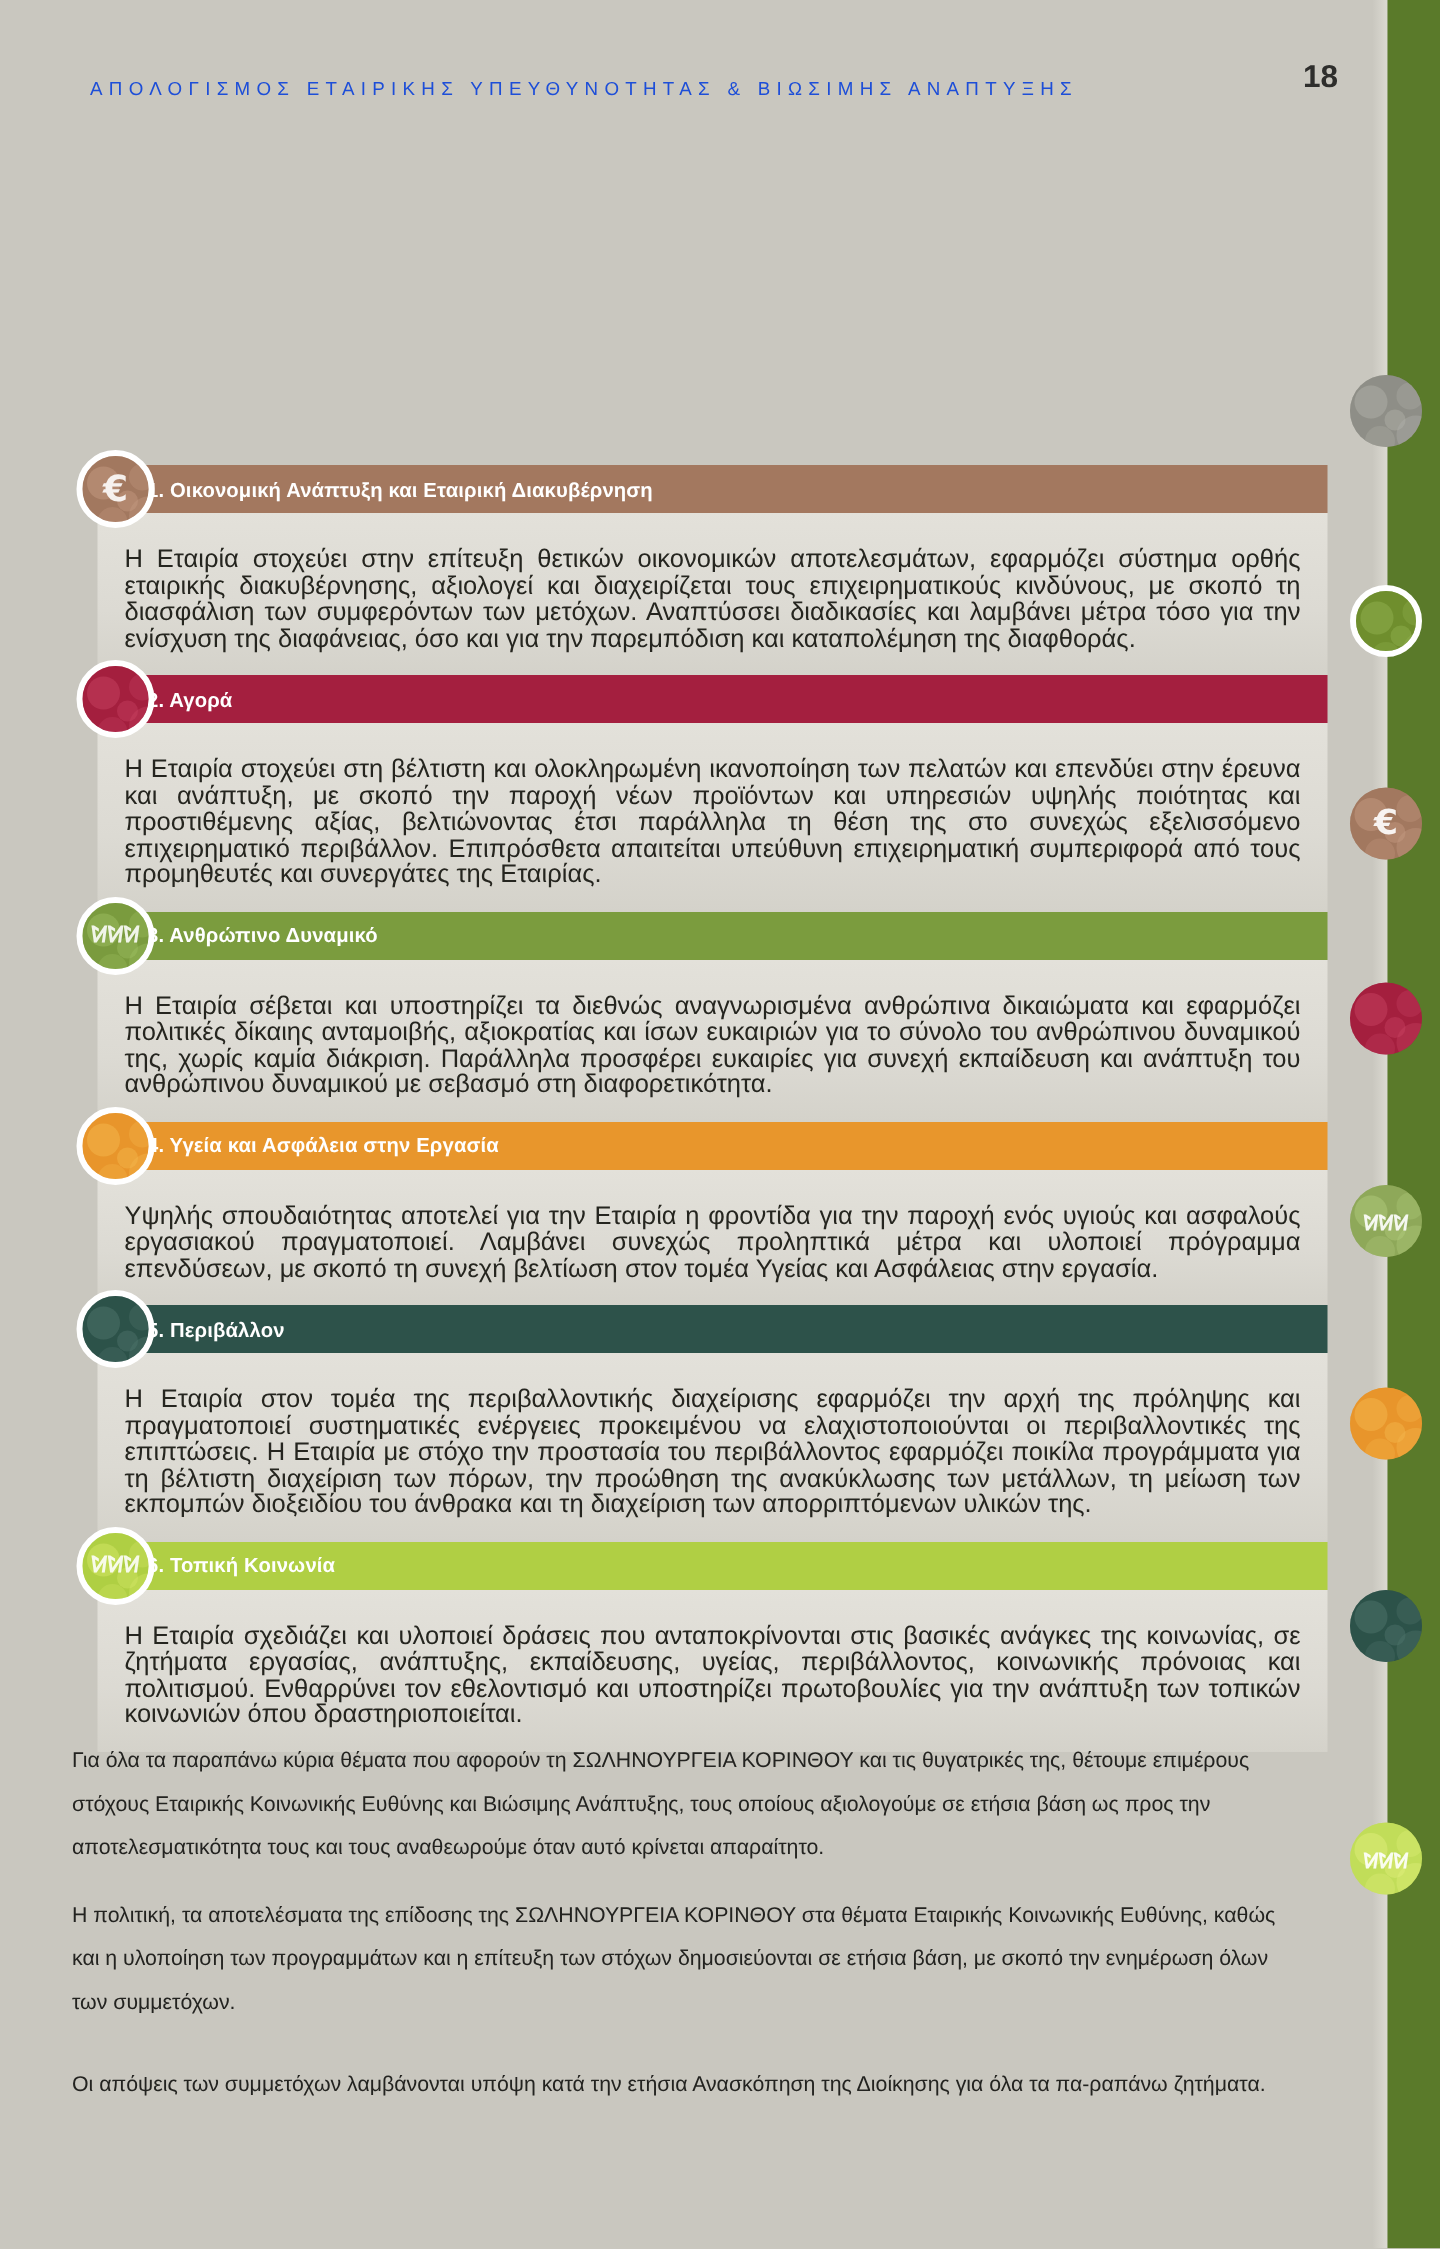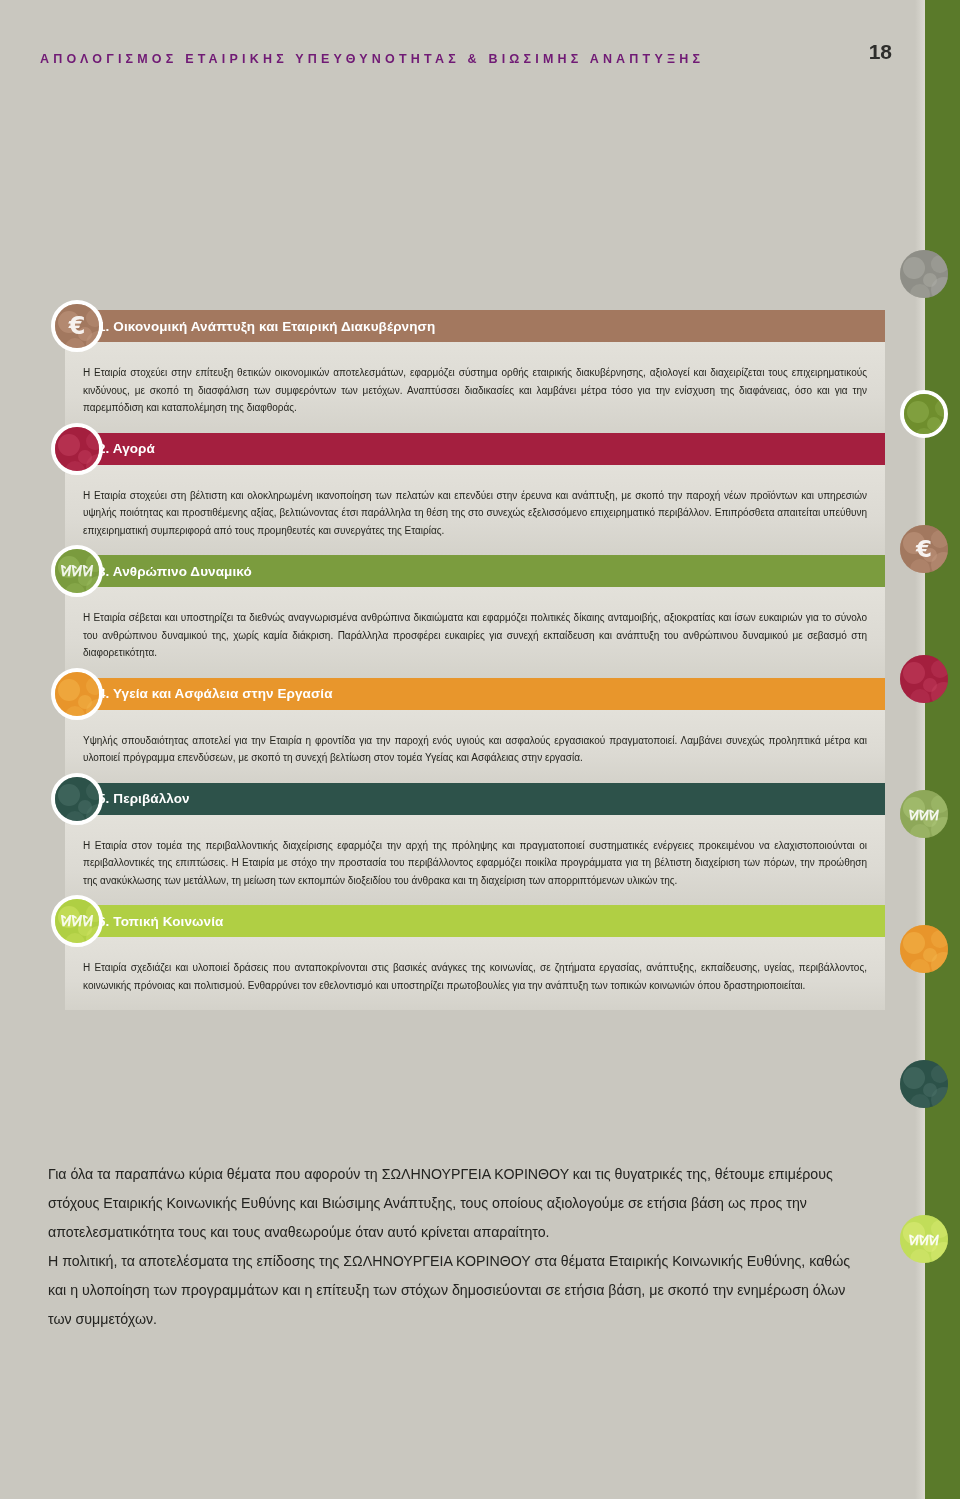--- a/index.html
+++ b/index.html
@@ -44,24 +44,25 @@
     position: absolute;
     top: 44px;
     left: 40px;
     right: 60px;
     height: 30px;
     z-index: 4;
   }
   .header-title {
     font-size: 12.5px;
     letter-spacing: 4.2px;
-    color: #701a75;
-    font-family: "Liberation Sans", sans-serif;
-    font-weight: 700;
+    color: #1d4ed8;
+    font-family: "Liberation Sans", sans-serif;
+    font-weight: 400;
     line-height: 30px;
+    margin-left: 20px;
   }
   .page-number {
     position: absolute;
     top: 40px;
     right: 68px;
     font-size: 21px;
     font-weight: bold;
     color: #2e2e2c;
     font-family: "Liberation Sans", sans-serif;
     z-index: 4;
@@ -93,21 +94,21 @@
     padding-left: 33px;
     letter-spacing: 0.1px;
   }
 
   .sec-body {
     background: linear-gradient(to bottom, #e3e1da 0%, #dcdad3 60%, #d4d2ca 100%);
     margin-left: 25px;
     padding: 22px 18px 16px 18px;
   }
   .sec-body p {
-    font-size: 10px;
+    font-size: 17px;
     line-height: 17.5px;
     color: #25251f;
     text-align: justify;
     font-family: "Liberation Sans", sans-serif;
   }
 
   
   .badge {
     position: absolute;
     left: -14px;
@@ -379,16 +380,17 @@
           </div>
         </div>
         <div class="sec-body">
           <p>Η Εταιρία σχεδιάζει και υλοποιεί δράσεις που ανταποκρίνονται στις βασικές ανάγκες της κοινωνίας, σε ζητήματα εργασίας, ανάπτυξης, εκπαίδευσης, υγείας, περιβάλλοντος, κοινωνικής πρόνοιας και πολιτισμού. Ενθαρρύνει τον εθελοντισμό και υποστηρίζει πρωτοβουλίες για την ανάπτυξη των τοπικών κοινωνιών όπου δραστηριοποιείται.</p>
         </div>
       </div>
     </div>
 
   <div class="closing" id="closing-root" style="top:1160px;">
     <p style="">Για όλα τα παραπάνω κύρια θέματα που αφορούν τη ΣΩΛΗΝΟΥΡΓΕΙΑ ΚΟΡΙΝΘΟΥ και τις θυγατρικές της, θέτουμε επιμέρους στόχους Εταιρικής Κοινωνικής Ευθύνης και Βιώσιμης Ανάπτυξης, τους οποίους αξιολογούμε σε ετήσια βάση ως προς την αποτελεσματικότητα τους και τους αναθεωρούμε όταν αυτό κρίνεται απαραίτητο.</p>
-    <p style="margin-bottom:26px;">Η πολιτική, τα αποτελέσματα της επίδοσης της ΣΩΛΗΝΟΥΡΓΕΙΑ ΚΟΡΙΝΘΟΥ στα θέματα Εταιρικής Κοινωνικής Ευθύνης, καθώς και η υλοποίηση των προγραμμάτων και η επίτευξη των στόχων δημοσιεύονται σε ετήσια βάση, με σκοπό την ενημέρωση όλων των συμμετόχων.</p>
+    <p style="margin-bottom:26px;margin-top:16px;">Η πολιτική, τα αποτελέσματα της επίδοσης της ΣΩΛΗΝΟΥΡΓΕΙΑ ΚΟΡΙΝΘΟΥ στα θέματα Εταιρικής Κοινωνικής Ευθύνης, καθώς και η υλοποίηση των προγραμμάτων και η επίτευξη των στόχων δημοσιεύονται σε ετήσια βάση, με σκοπό την ενημέρωση όλων των συμμετόχων.</p>
+    <p>Οι απόψεις των συμμετόχων λαμβάνονται υπόψη κατά την ετήσια Ανασκόπηση της Διοίκησης για όλα τα πα-ραπάνω ζητήματα.</p>
   </div>
 
 </div>
 
 </body></html>

